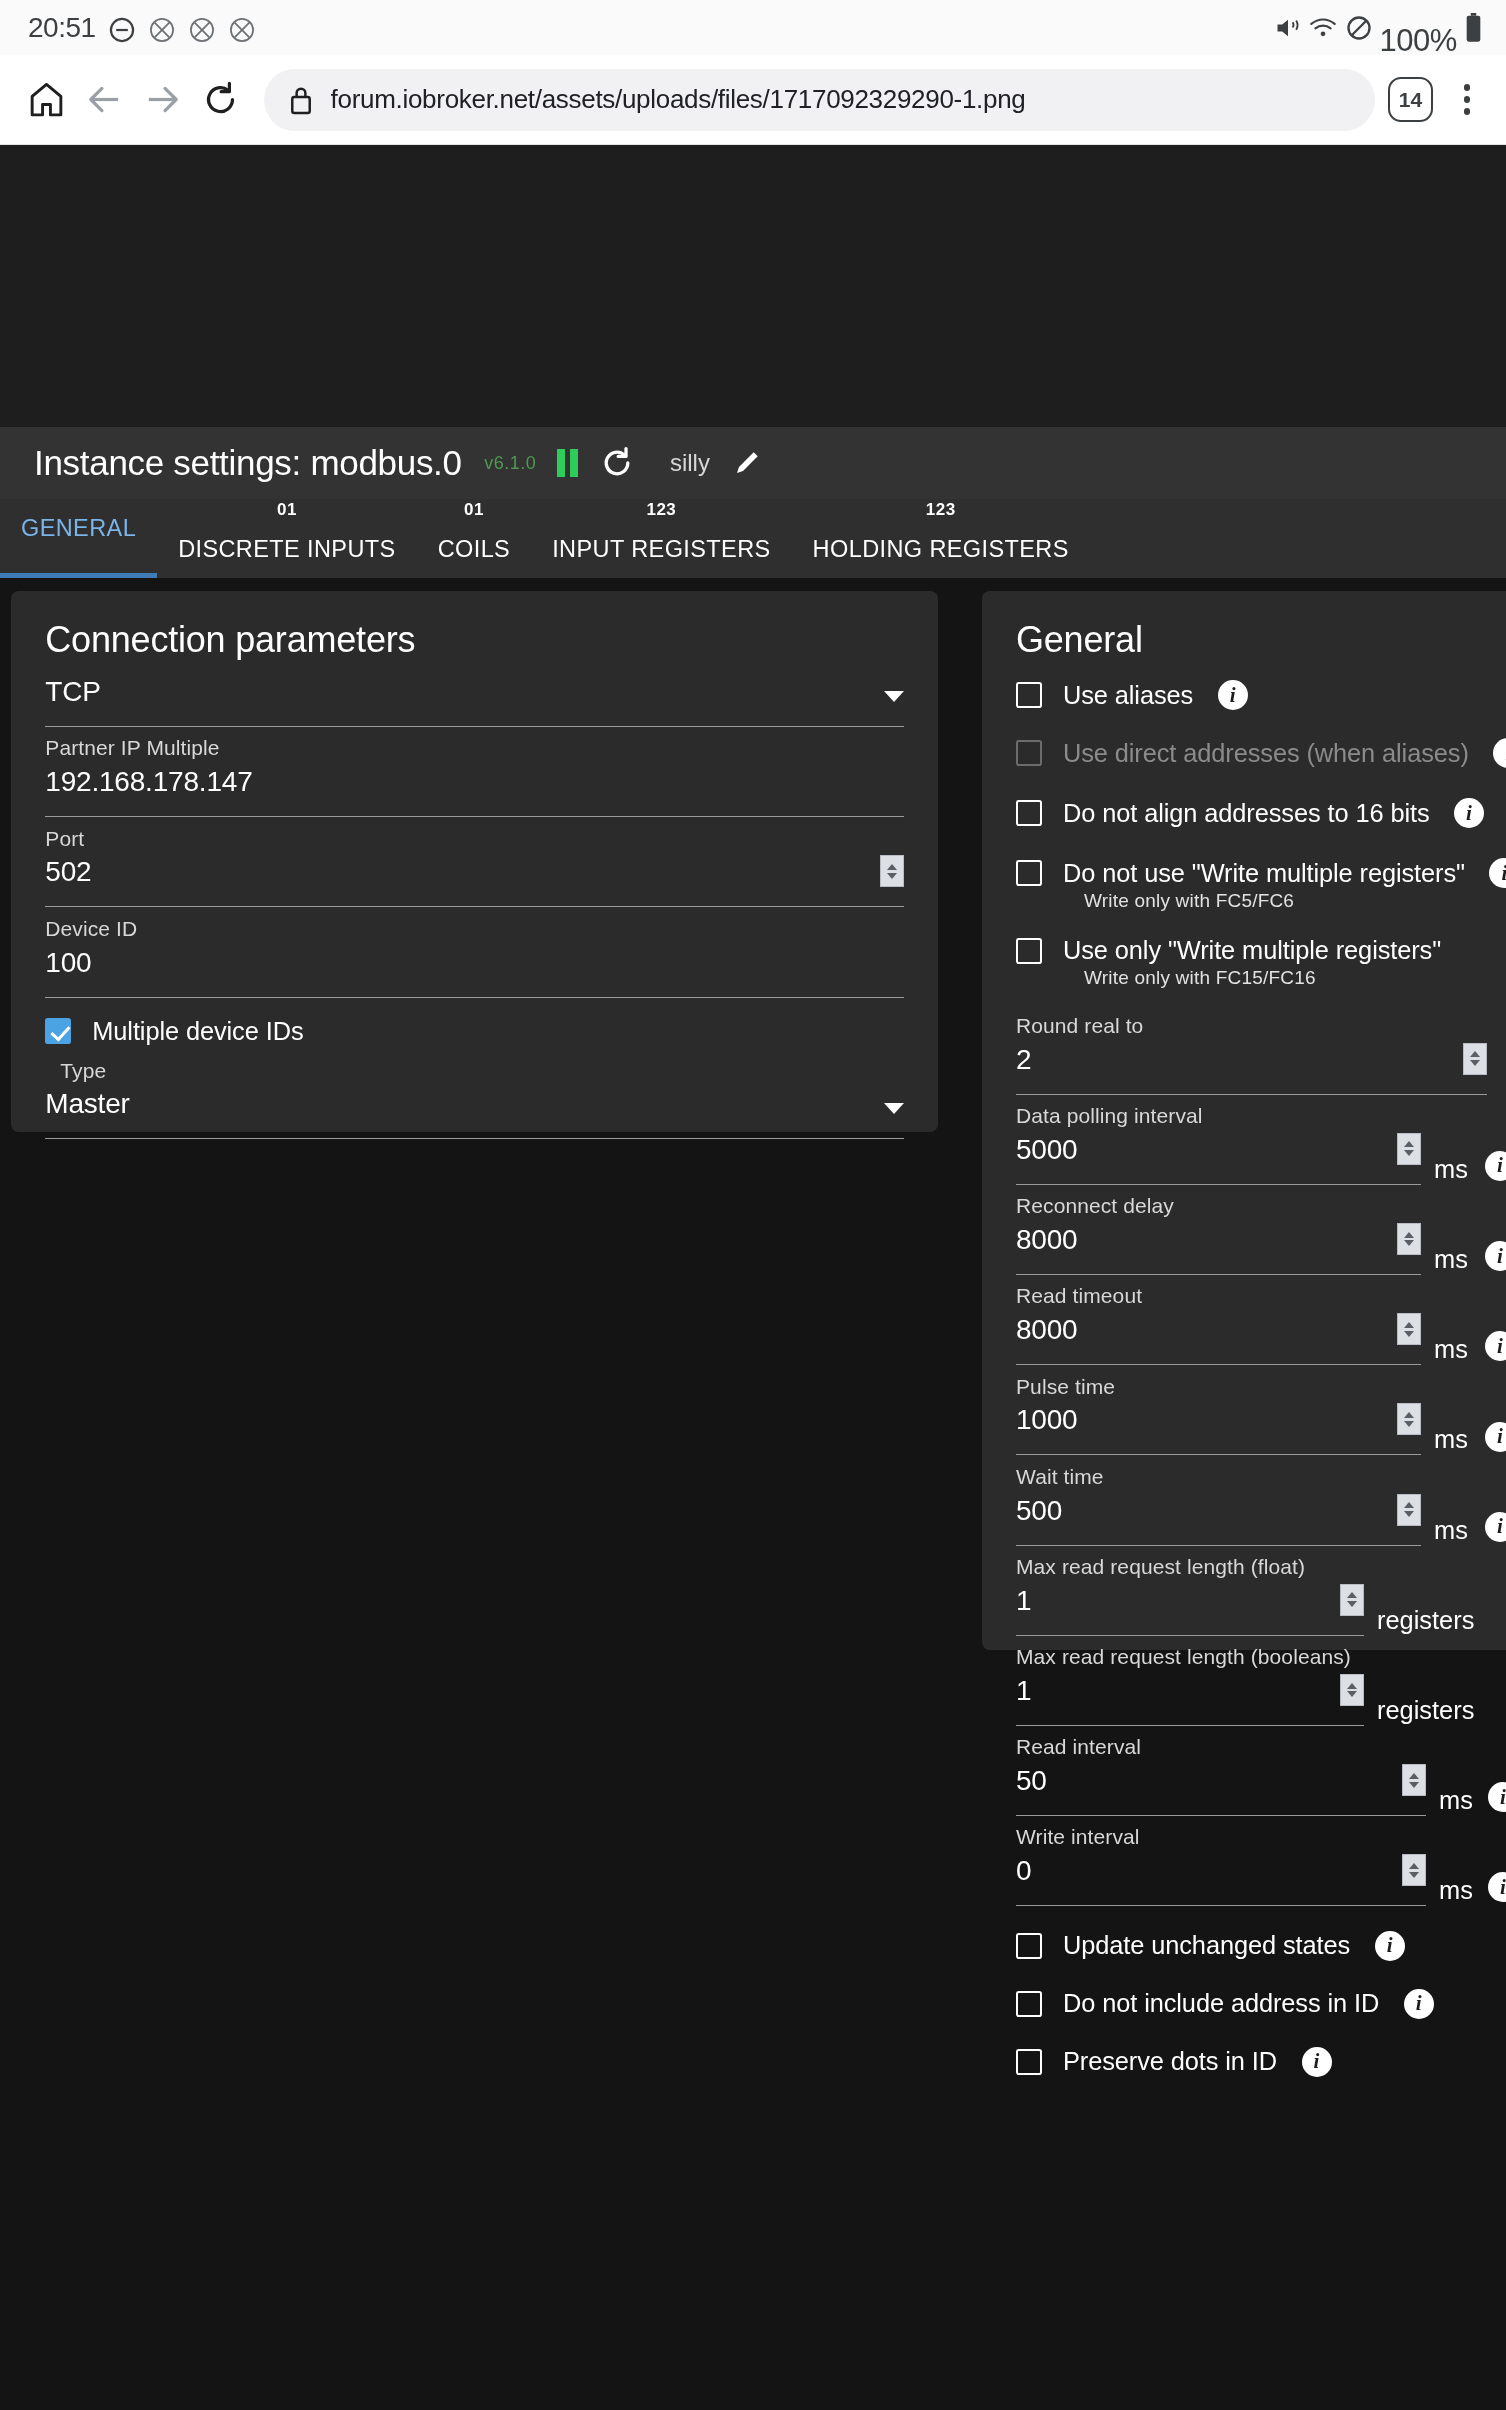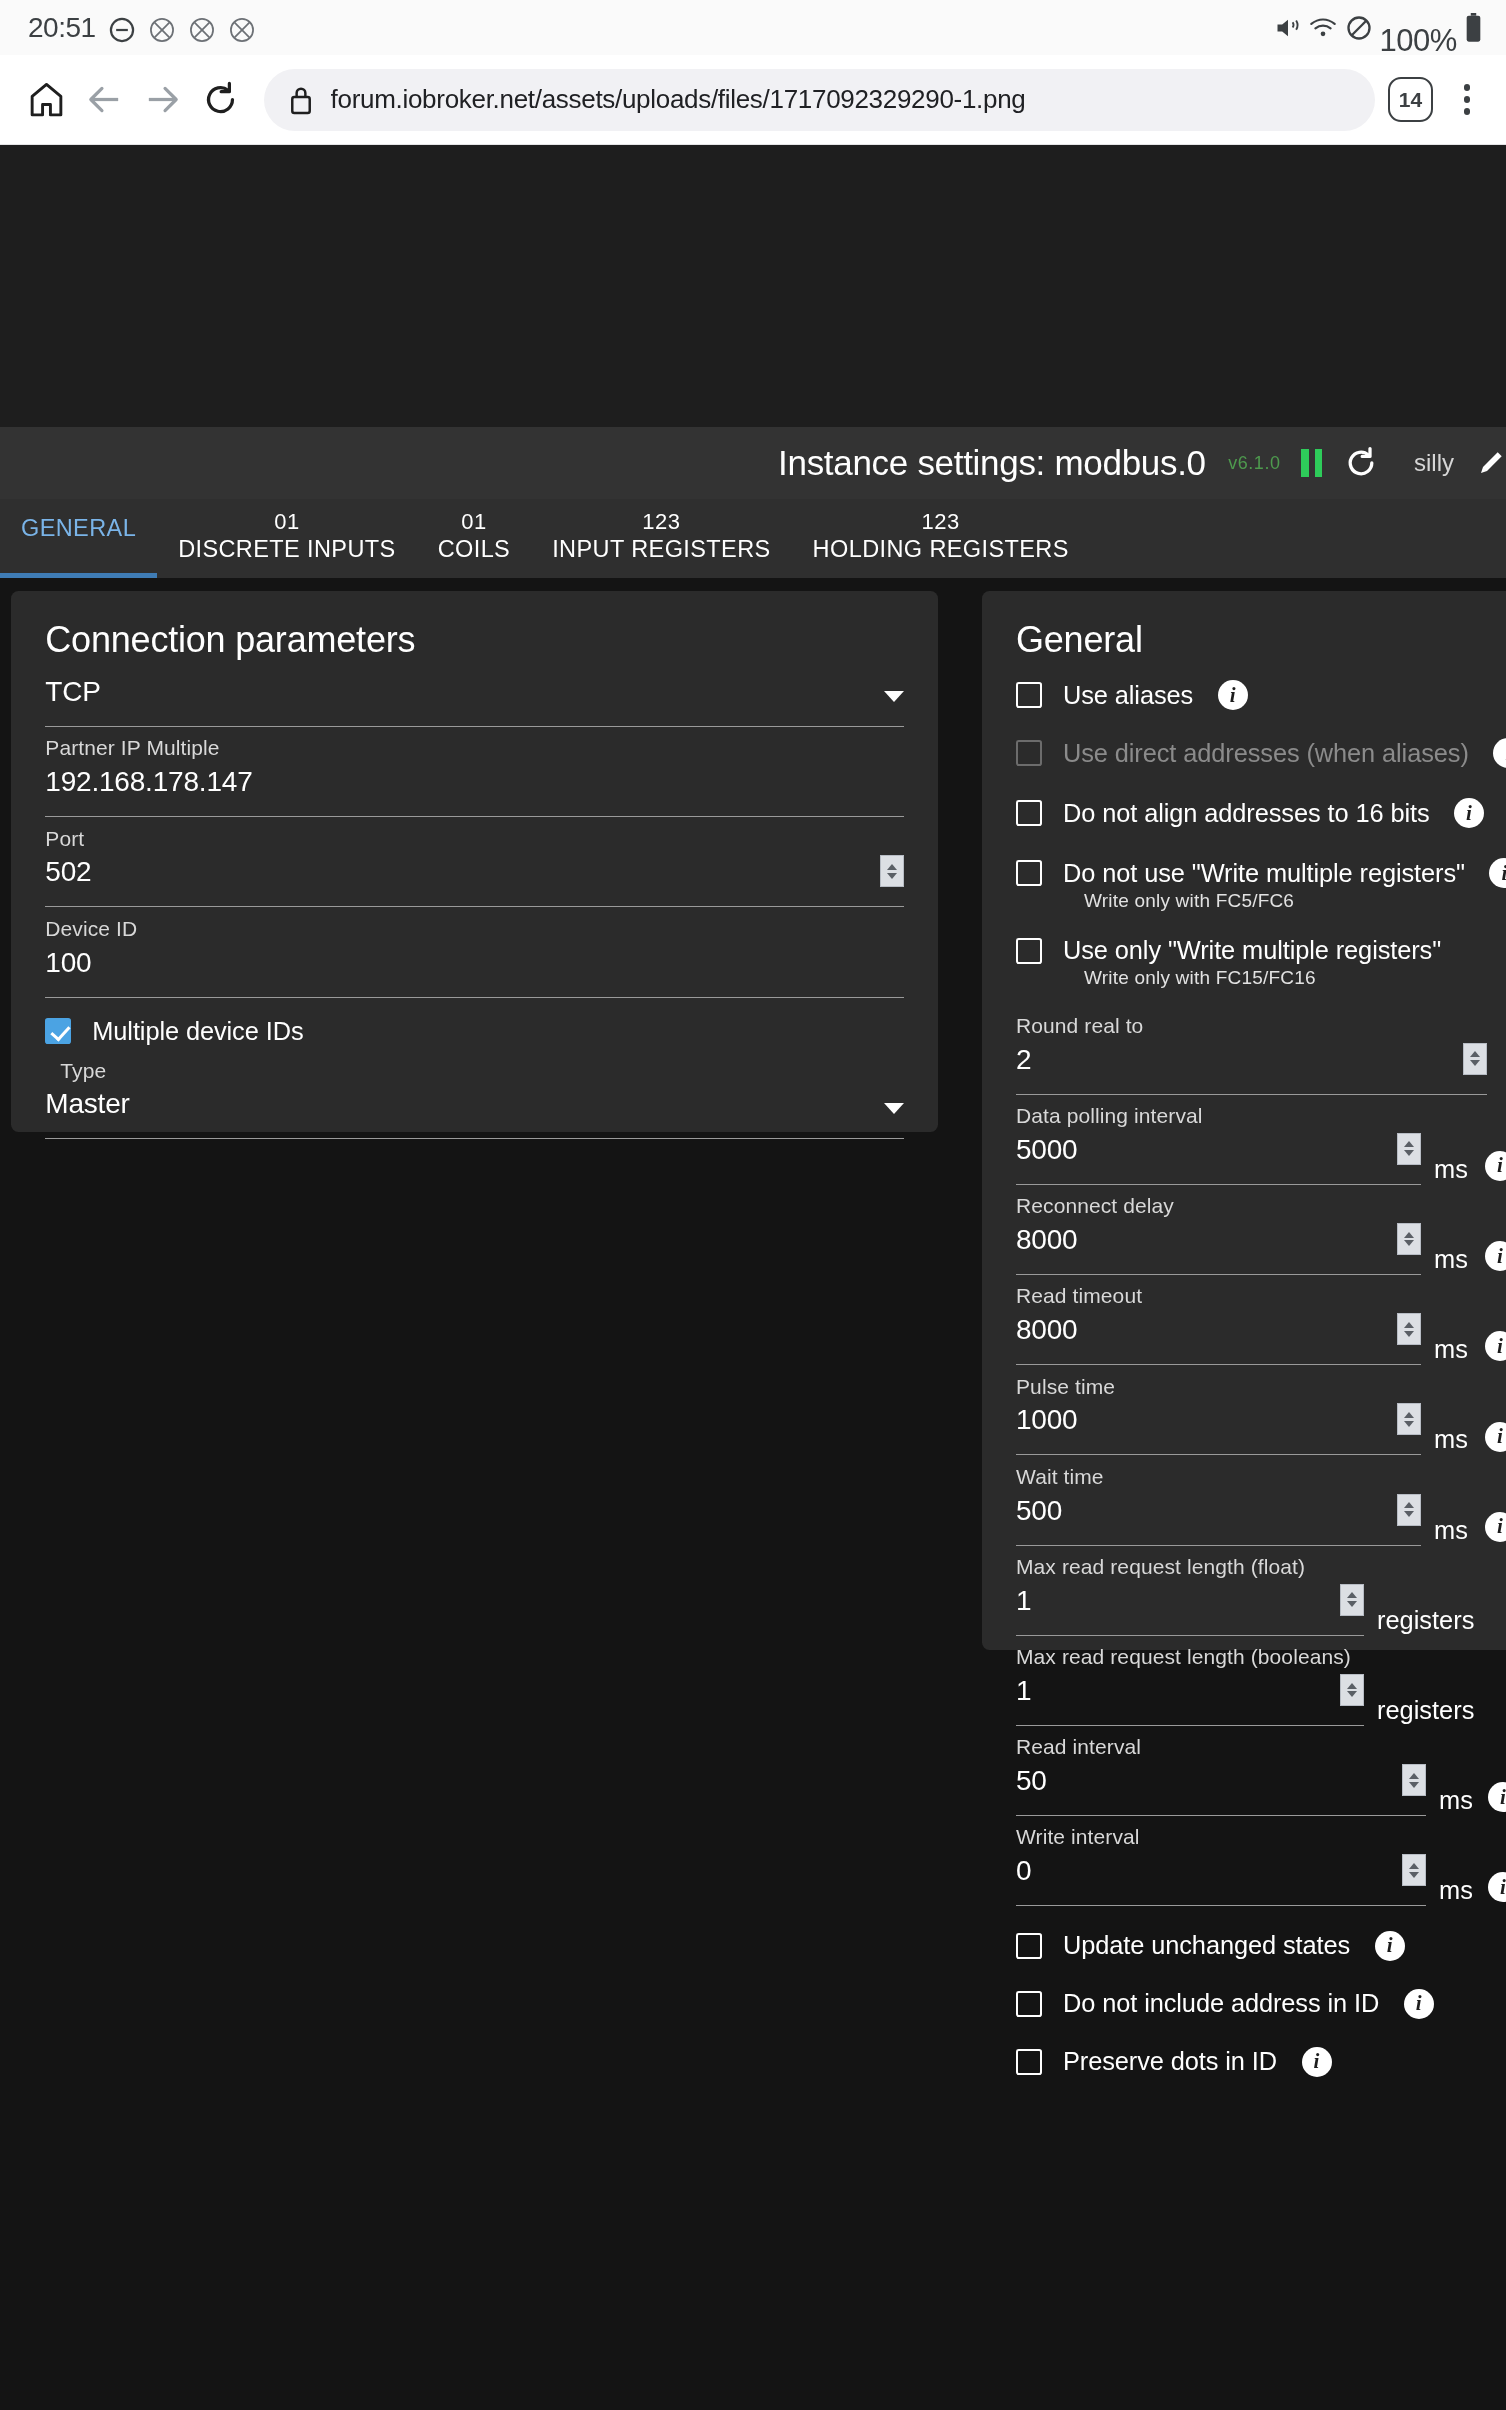--- a/index.html
+++ b/index.html
@@ -81,21 +81,20 @@
 
   .top-filler { height: 282px; background: #1e1e1e; }
 
   
   .app-header {
     height: 72px;
     background: #333333;
     display: flex; align-items: center;
     padding-left: 34px;
     gap: 0;
-    justify-content: flex-end;
   }
   .app-title {
     font-size: 35px; color: #ffffff; letter-spacing: -0.3px;
   }
   .app-version {
     font-size: 18px; color: #4e9a4e; margin-left: 22.6px; letter-spacing: 0.5px;
   }
   .hdr-icon { margin-left: 21px; display: flex; align-items: center; }
   .pause-icon { display: flex; gap: 5.6px; }
   .pause-icon i { width: 7.5px; height: 28px; background: #2ecc5a; display: block; }
@@ -111,22 +110,22 @@
     position: relative;
   }
   .tab {
     display: flex; flex-direction: column; align-items: center;
     justify-content: flex-end;
     padding: 0 21px 15px 21px;
     height: 100%;
     position: relative;
   }
   .tab-num {
-    font-size: 22px; color: #ffffff; font-weight: normal;
-    margin-bottom: 1px; letter-spacing: 0.5px;
+    font-size: 17px; color: #ffffff; font-weight: bold;
+    margin-bottom: 16px; letter-spacing: 0.5px;
   }
   .tab-label {
     font-size: 23.5px; color: #ffffff; letter-spacing: 0.4px;
     white-space: nowrap;
   }
   .tab.active { justify-content: center; padding-bottom: 21px; }
   .tab.active .tab-label { color: #7ab4e8; }
   .tab-underline {
     position: absolute; left: 0; bottom: 0;
     height: 4.7px; width: 100%;

